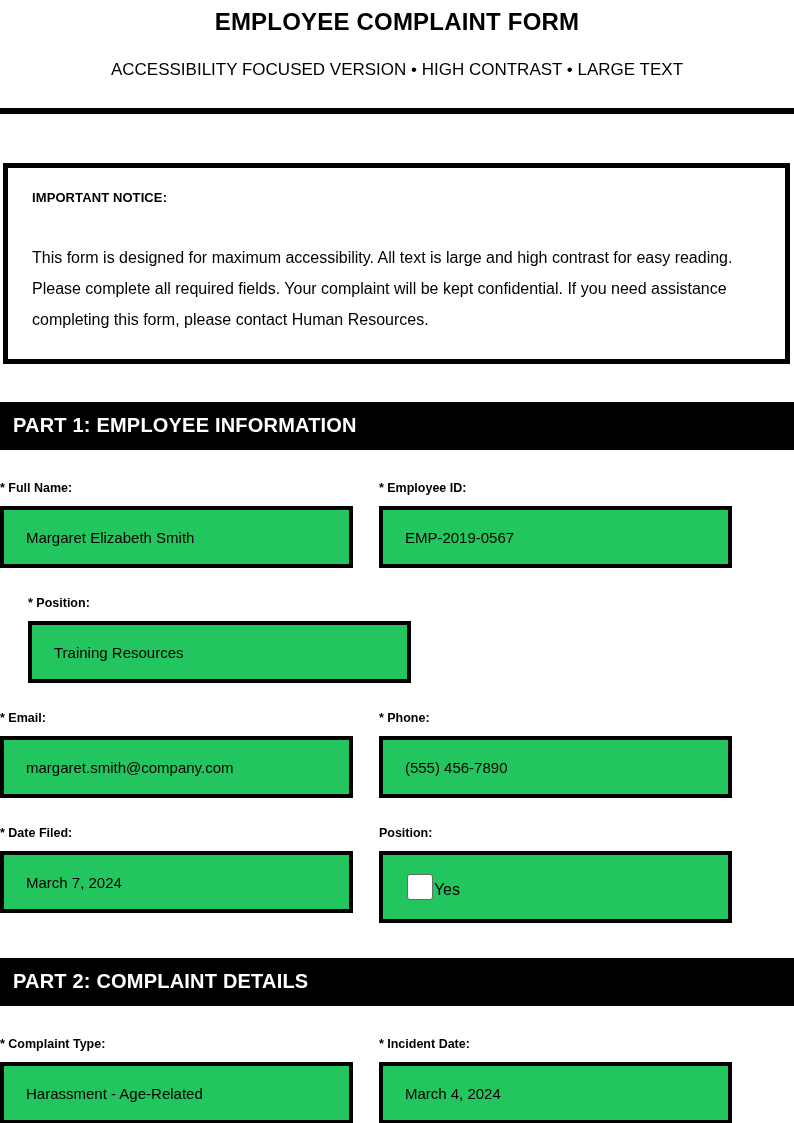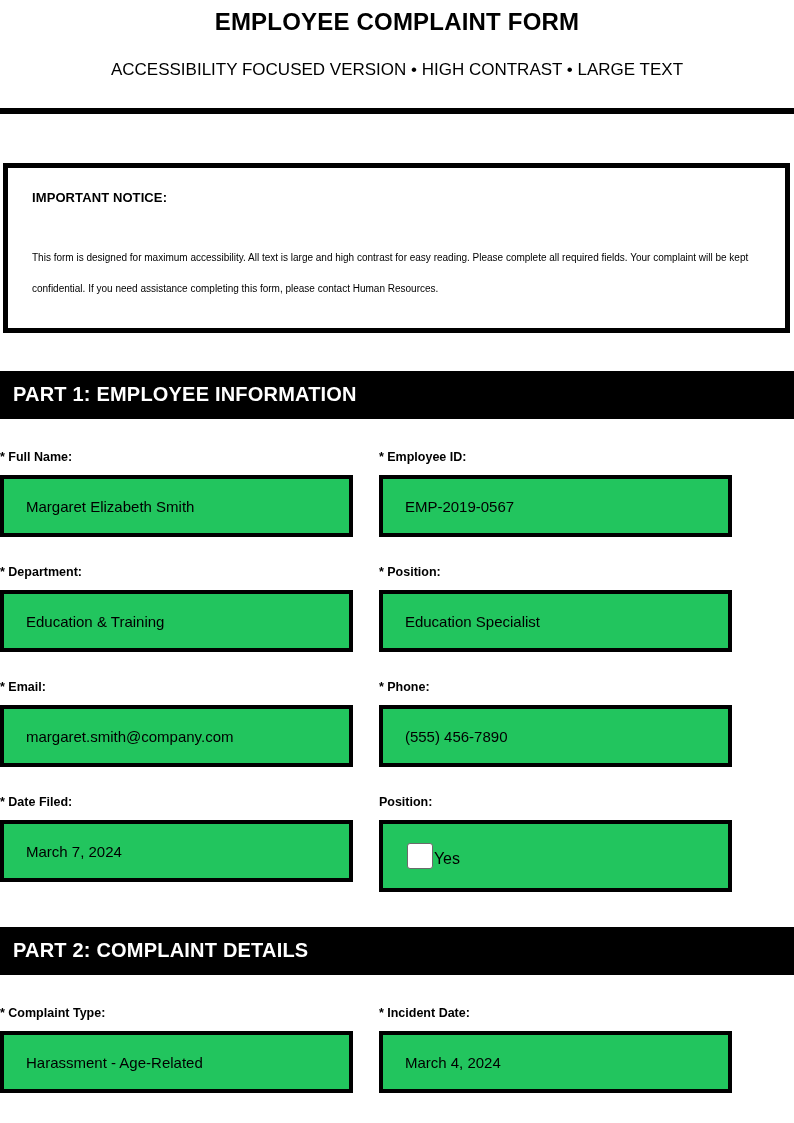--- a/index.html
+++ b/index.html
@@ -59,21 +59,21 @@
     box-sizing: border-box;
   }
   .notice-heading {
     font-size: 13px;
     font-weight: bold;
     margin: 0;
     line-height: 16px;
     letter-spacing: 0.1px;
   }
   .notice-body {
-    font-size: 10px;
+    font-size: 16px;
     line-height: 31px;
     margin: 36px 0 0 0;
     color: #000;
   }
 
   
   .section-bar {
     background: #000;
     color: #ffffff;
     font-size: 20px;
@@ -184,31 +184,25 @@
     <div class="field-col gap"></div>
     <div class="field-col right">
       <div class="field-label">* Employee ID:</div>
       <div class="field-box">
         <span class="field-value">EMP-2019-0567</span>
       </div>
     </div>
   </div>
 
   <div class="field-row next">
-    <div class="field-col left">
-      <div class="field-label">* Department:</div>
-      <div class="field-box">
-        <span class="field-value">Education &amp; Training</span>
-      </div>
-    </div>
     <div class="field-col gap"></div>
     <div class="field-col right">
       <div class="field-label">* Position:</div>
       <div class="field-box">
-        <span class="field-value">Education Specialist</span>
+        <span class="field-value">Training Resources</span>
       </div>
     </div>
   </div>
 
   <div class="field-row next">
     <div class="field-col left">
       <div class="field-label">* Email:</div>
       <div class="field-box">
         <span class="field-value">margaret.smith@company.com</span>
       </div>

